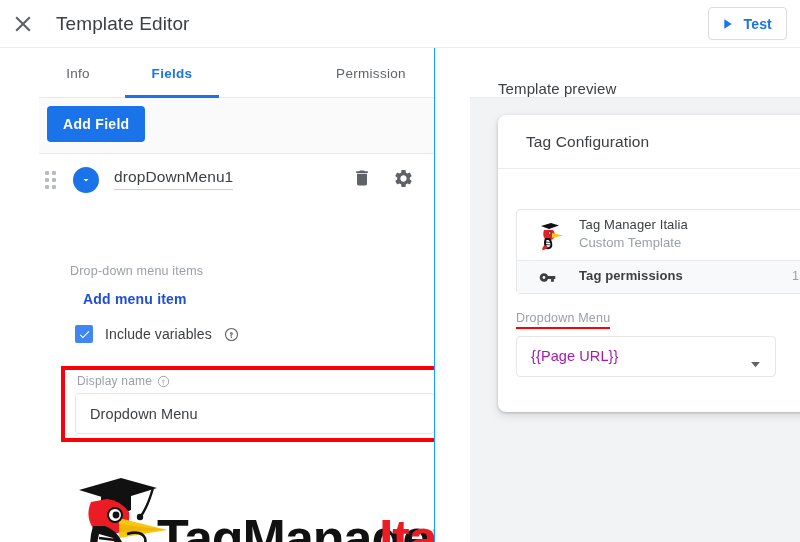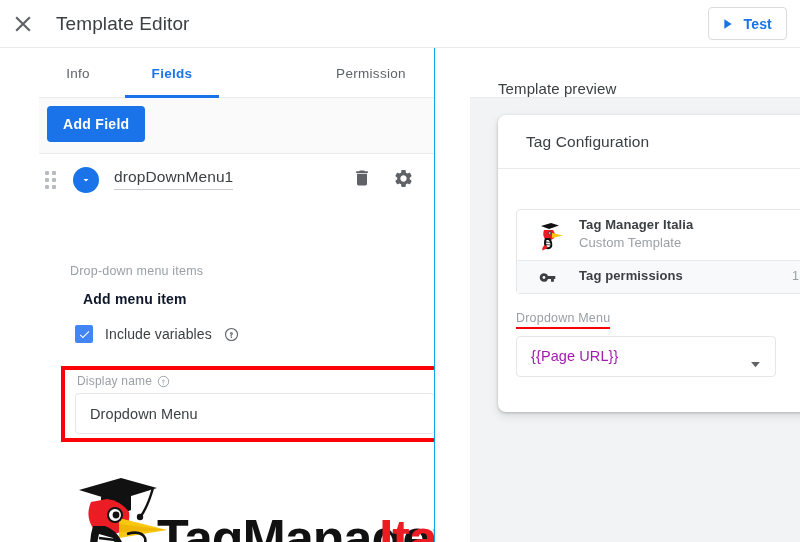--- a/index.html
+++ b/index.html
@@ -194,21 +194,21 @@
     left: 31px; top: 58px;
     font-size: 12.5px;
     color: #9aa0a6;
     letter-spacing: .2px;
   }
   .add-menu-item {
     position: absolute;
     left: 44px; top: 85px;
     font-size: 14px;
     font-weight: bold;
-    color: #0f172a;
+    color: #1d4ed8;
     letter-spacing: .2px;
     cursor: pointer;
   }
   .checkbox-row {
     position: absolute;
     left: 36px; top: 119px;
     display: flex;
     align-items: center;
     gap: 12px;
     cursor: pointer;
@@ -347,21 +347,21 @@
   }
   .tag-thumb {
     position: absolute;
     left: 18px; top: 9px;
     width: 32px; height: 32px;
   }
   .tag-type-name {
     position: absolute;
     left: 62px; top: 7px;
     font-size: 13px;
-    font-weight: bold;
+    font-weight: normal;
     color: #3c4043;
     letter-spacing: .1px;
     text-align: center;
   }
   .tag-type-sub {
     position: absolute;
     left: 62px; top: 25px;
     font-size: 13px;
     color: #9aa0a6;
     letter-spacing: .1px;

